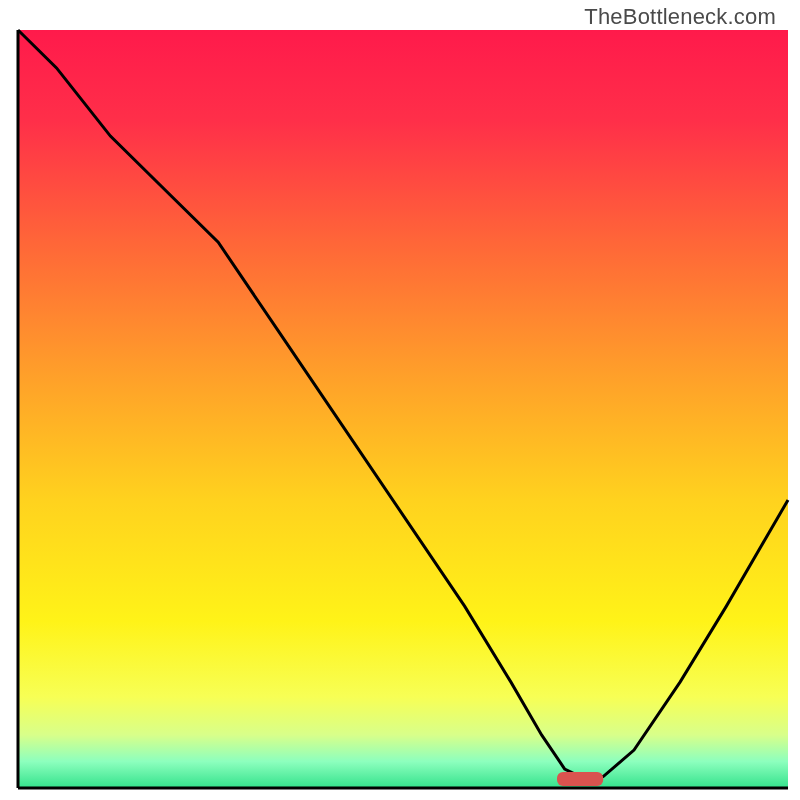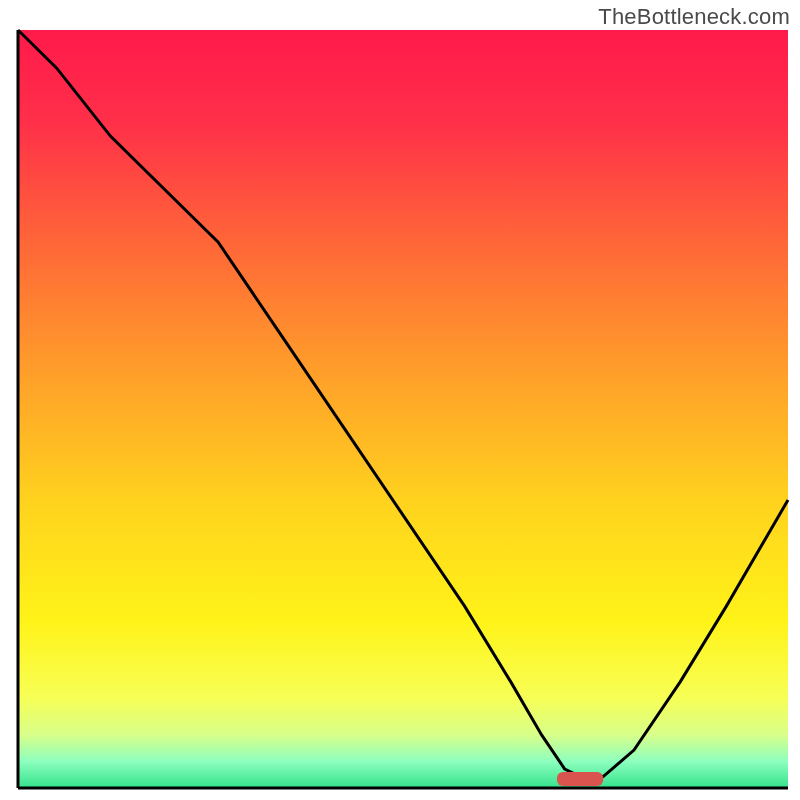--- a/index.html
+++ b/index.html
@@ -11,21 +11,21 @@
     font-family: Arial, Helvetica, sans-serif;
   }
   .container {
     position: relative;
     width: 800px;
     height: 800px;
   }
   .watermark {
     position: absolute;
     top: 4px;
-    right: 10px;
+    right: 24px;
     color: #4a4a4a;
     font-size: 22px;
     font-weight: 500;
     letter-spacing: 0.2px;
   }
   svg {
     display: block;
   }
 </style>
 </head>

